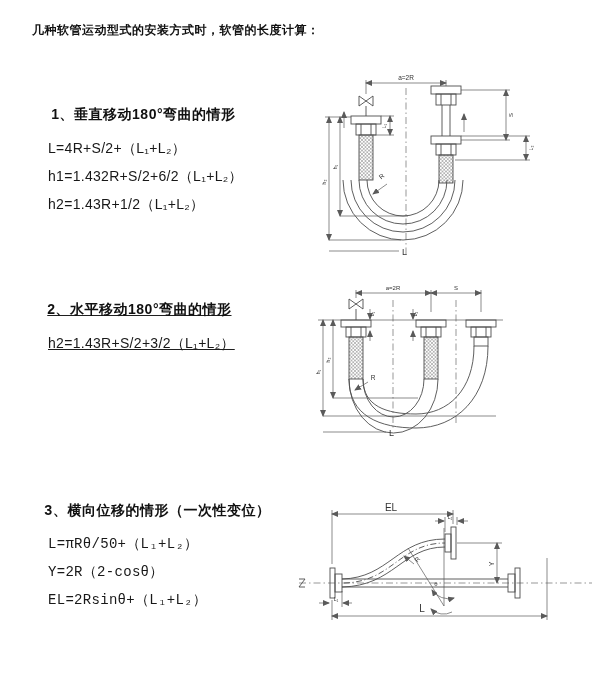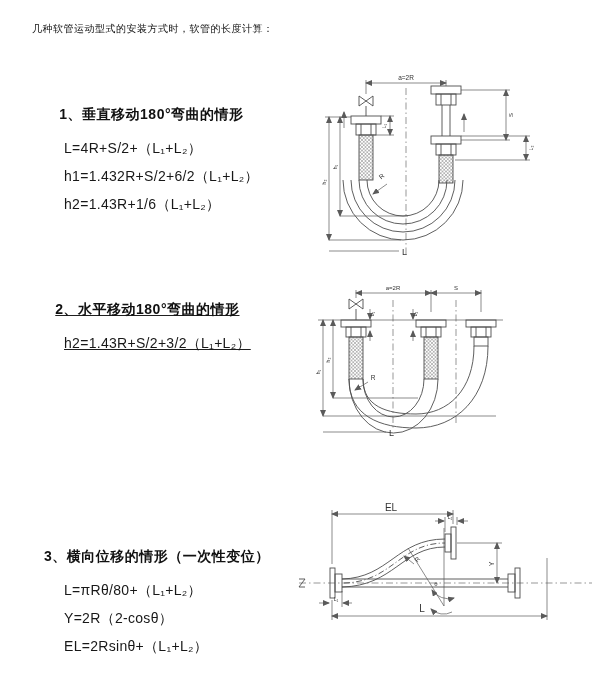--- a/index.html
+++ b/index.html
@@ -2,30 +2,30 @@
 <html><head>
 <meta charset="utf-8">
 <style>
   html,body{margin:0;padding:0;}
   body{
     width:600px;height:675px;background:#ffffff;position:relative;overflow:hidden;
     font-family:"Liberation Sans","DejaVu Sans",sans-serif;color:#1f1f1f;
   }
   .page{position:absolute;inset:0;background:#fff;}
   .doc-title{
-    position:absolute;left:32px;top:22px;font-size:10px;font-weight:normal;
+    position:absolute;left:32px;top:22px;font-size:12px;font-weight:bold;
     letter-spacing:0.5px;color:#111;
   }
   .section{position:absolute;left:44px;}
   .section-heading{font-size:14px;font-weight:bold;letter-spacing:0.5px;color:#111;text-align:center;}
-  .formulas{margin-top:10px;margin-left:20px;}
+  .formulas{margin-top:10px;margin-left:4px;}
   .formula{font-size:14px;line-height:28px;letter-spacing:0.3px;color:#181818;white-space:nowrap;}
   #sec1{top:106px;}
   #sec2{top:301px;text-decoration:underline;}
-  #sec3{top:548px;}
+  #sec3{top:502px;font-family:Liberation Mono, monospace;}
   .diagram{position:absolute;}
   #diag1{left:313px;top:70px;}
   #diag2{left:306px;top:280px;}
   #diag3{left:294px;top:498px;text-decoration:underline;}
   svg{display:block;}
   .draw{stroke:#4d4d4d;stroke-width:0.9;fill:none;}
   .dim{stroke:#5a5a5a;stroke-width:0.7;fill:none;}
   .cl{stroke:#6a6a6a;stroke-width:0.7;fill:none;stroke-dasharray:7 3 1.5 3;}
   .hatchrect{stroke:#4d4d4d;stroke-width:0.9;fill:url(#braid);}
   .lbl{fill:#333;font-family:"Liberation Sans","DejaVu Sans",sans-serif;}
@@ -49,35 +49,35 @@
     </defs>
   </svg>
 
   <div class="doc-title">几种软管运动型式的安装方式时，软管的长度计算：</div>
 
   <div class="section" id="sec1">
     <div class="section-heading">1、垂直移动180°弯曲的情形</div>
     <div class="formulas">
       <div class="formula">L=4R+S/2+（L₁+L₂）</div>
       <div class="formula">h1=1.432R+S/2+6/2（L₁+L₂）</div>
-      <div class="formula">h2=1.43R+1/6（L₁+L₂）</div>
+      <div class="formula">h2=1.43R+1/2（L₁+L₂）</div>
     </div>
   </div>
 
   <div class="section" id="sec2">
     <div class="section-heading">2、水平移动180°弯曲的情形</div>
     <div class="formulas">
       <div class="formula">h2=1.43R+S/2+3/2（L₁+L₂）</div>
     </div>
   </div>
 
   <div class="section" id="sec3">
     <div class="section-heading">3、横向位移的情形（一次性变位）</div>
     <div class="formulas">
-      <div class="formula">L=πRθ/80+（L₁+L₂）</div>
+      <div class="formula">L=πRθ/50+（L₁+L₂）</div>
       <div class="formula">Y=2R（2-cosθ）</div>
       <div class="formula">EL=2Rsinθ+（L₁+L₂）</div>
     </div>
   </div>
 
   <div class="diagram" id="diag1">
     <svg width="270" height="192" viewBox="0 0 270 192">
 
       <line class="cl" x1="93" y1="18" x2="93" y2="186"></line>
 

